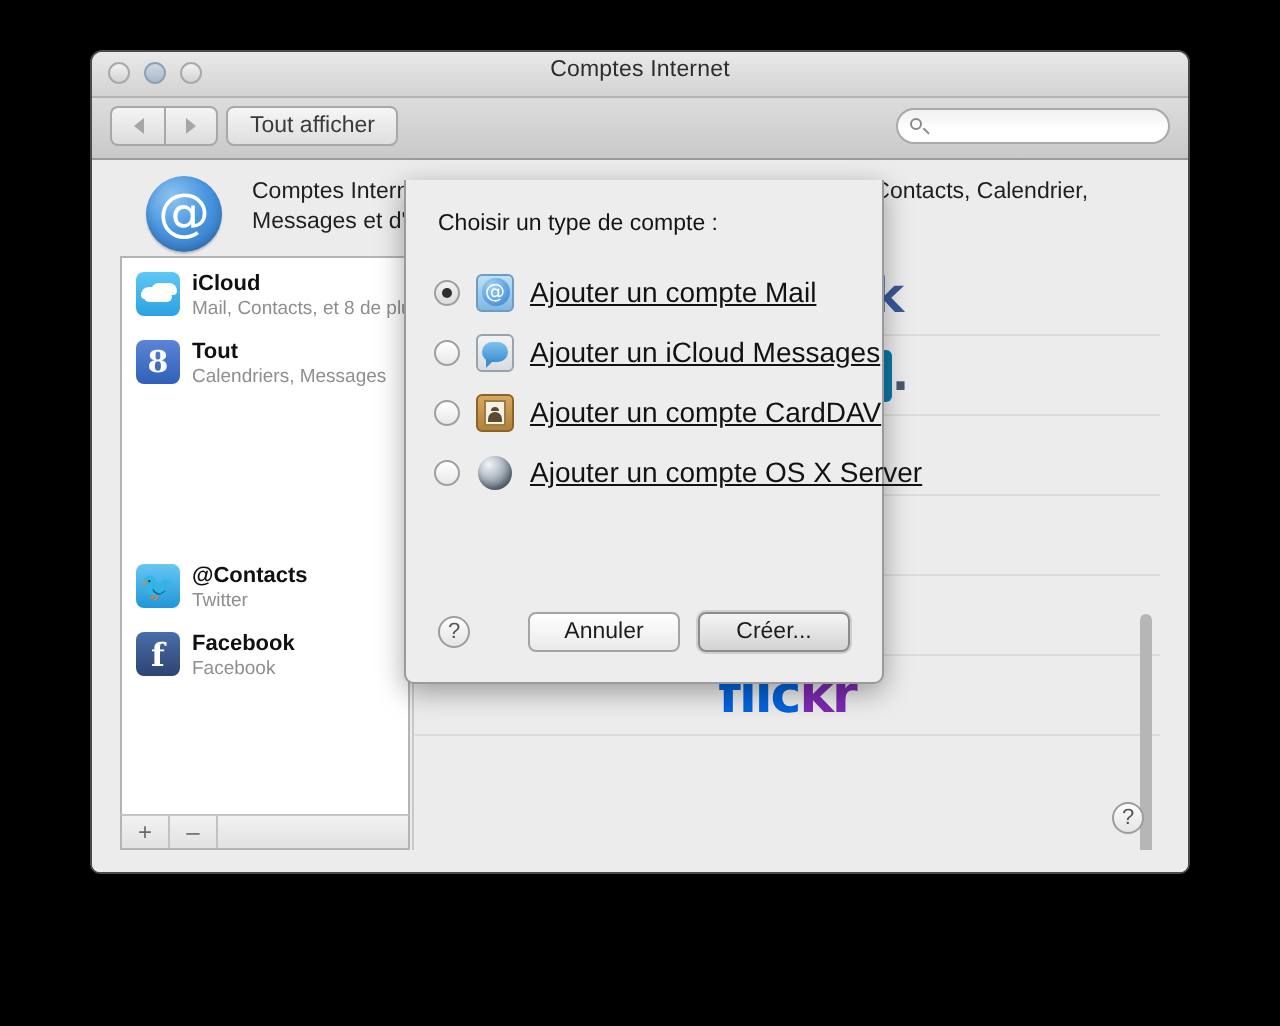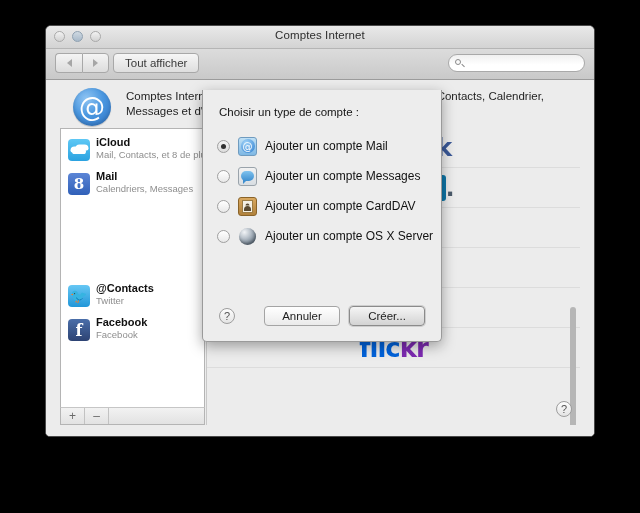--- a/index.html
+++ b/index.html
@@ -195,21 +195,21 @@
     width: 145px;
     bottom: 14px;
     background: #ffffff;
     border: 1px solid #b4b4b4;
     box-sizing: border-box;
     overflow: hidden;
   }
   .acct-list { padding-top: 3px; }
   .acct {
     display: flex;
-    align-items: flex-end;
+    align-items: flex-start;
     padding: 4px 6px 5px 7px;
     gap: 6px;
   }
   .acct-icon {
     width: 22px; height: 22px;
     border-radius: 4px;
     flex: 0 0 auto;
     display: flex; align-items: center; justify-content: center;
     font-size: 14px;
     color: #fff;
@@ -469,23 +469,24 @@
   }
   .oi-globe {
     background: transparent;
   }
   .oi-globe .ball {
     width: 17px; height: 17px; border-radius: 50%;
     background: radial-gradient(circle at 32% 25%, #f2f4f6 0%, #b9c2cb 35%, #6e7d8c 75%, #4a5560 100%);
     box-shadow: inset -1px -2px 3px rgba(0,0,0,0.3);
   }
   .opt-label {
-    font-size: 12px;
+    font-size: 14px;
     color: #121212;
     white-space: nowrap;
+    text-decoration: underline;
   }
 
   .sheet-footer {
     position: absolute;
     left: 0; right: 0; bottom: 0;
     height: 44px;
   }
   .sheet-help {
     position: absolute;
     left: 16px; top: 11px;
@@ -571,21 +572,21 @@
                 <div class="acct-name">iCloud</div>
                 <div class="acct-sub">Mail, Contacts, et 8 de plus</div>
               </div>
             </div>
 
             <div class="acct">
               <div class="acct-icon ic-gmail">
                 <span>8</span>
               </div>
               <div class="acct-meta">
-                <div class="acct-name">Mail</div>
+                <div class="acct-name">Tout</div>
                 <div class="acct-sub">Calendriers, Messages</div>
               </div>
             </div>
 
             <div class="acct-spacer"></div>
 
             <div class="acct">
               <div class="acct-icon ic-twitter">
                 <span>🐦</span>
               </div>
@@ -658,21 +659,21 @@
               <div class="at">@</div>
             </div>
           <div class="opt-label">Ajouter un compte Mail</div>
         </div>
 
         <div class="radio-row">
           <div class="radio"></div>
           <div class="opt-icon oi-msg">
               <div class="bub"></div>
             </div>
-          <div class="opt-label">Ajouter un compte Messages</div>
+          <div class="opt-label">Ajouter un iCloud Messages</div>
         </div>
 
 
         <div class="radio-row">
           <div class="radio"></div>
           <div class="opt-icon oi-card">
               <div class="inner"></div>
             </div>
           <div class="opt-label">Ajouter un compte CardDAV</div>
         </div>

